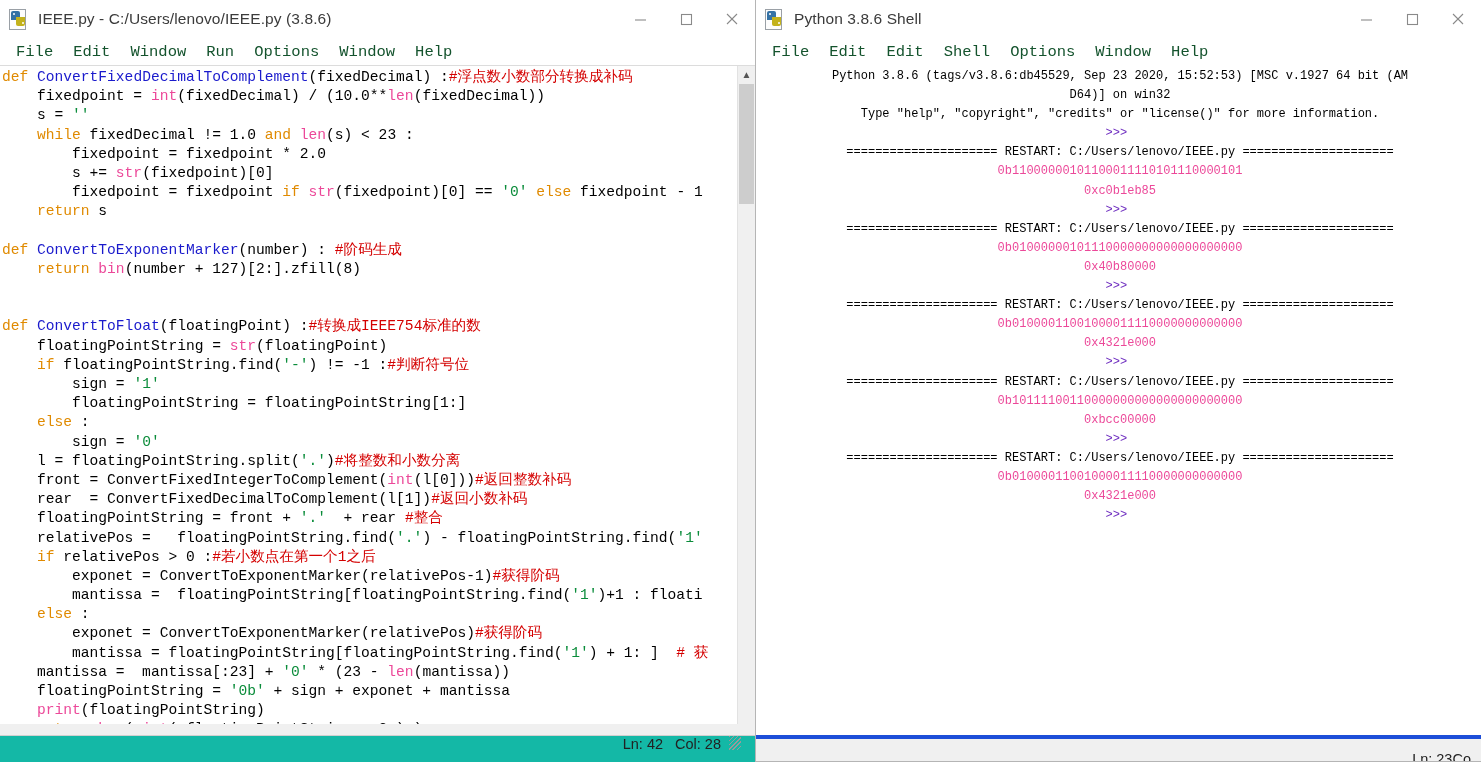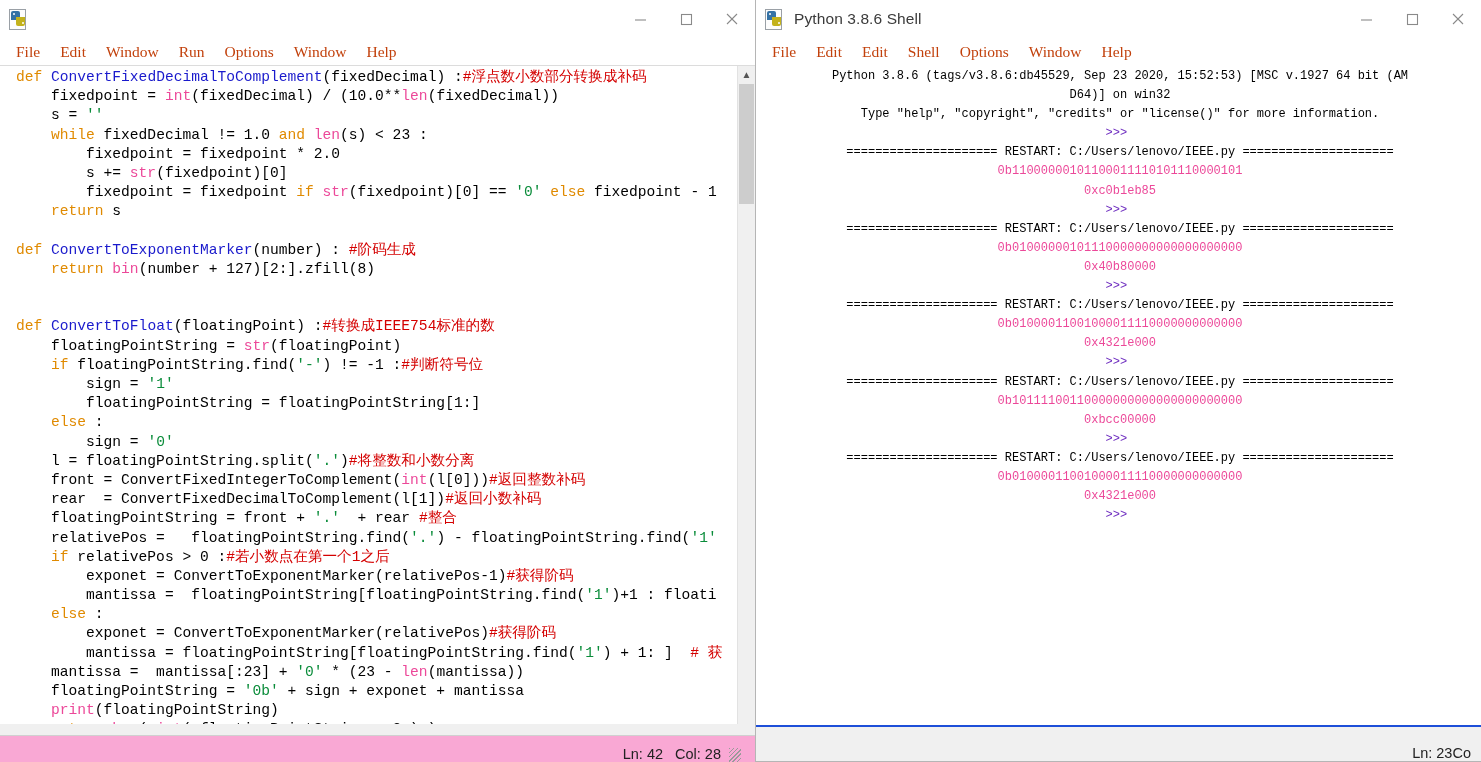--- a/index.html
+++ b/index.html
@@ -9,85 +9,86 @@
   
   .window{position:absolute;background:#ffffff;box-sizing:border-box;}
   .titlebar{height:38px;background:#ffffff;display:flex;align-items:center;position:relative;}
   .titlebar .app-icon{width:20px;height:20px;margin-left:9px;margin-right:9px;position:relative;flex:none;}
   .titlebar .title{font-size:15.5px;color:#3b3b3b;font-family:"Liberation Sans",sans-serif;white-space:nowrap;letter-spacing:.1px;}
   .winbtns{position:absolute;right:0;top:0;height:38px;display:flex;align-items:center;}
   .winbtn{width:46px;height:38px;display:flex;align-items:center;justify-content:center;color:#8a8a8a;}
   .winbtn svg{display:block;}
 
   .menubar{height:27px;display:flex;align-items:center;padding-left:6px;background:#ffffff;}
-  .menuitem{font-size:15.5px;color:#c2410c;padding:2px 10px;white-space:nowrap;font-family:Liberation Serif, serif;}
+  .menuitem{font-size:15.5px;color:#14532d;padding:2px 10px;white-space:nowrap;font-family:Liberation Mono, monospace;}
 
   
   .pylogo{width:20px;height:20px;position:relative;display:block;}
   .pylogo .sheet{position:absolute;left:0;top:0;width:15px;height:19px;background:#fdfdfd;border:1px solid #9aa0a6;}
   .pylogo .blue{position:absolute;left:2px;top:2px;width:9px;height:9px;background:#3572A5;border-radius:2px 2px 0 0;}
   .pylogo .yellow{position:absolute;left:7px;top:8px;width:9px;height:9px;background:#c3b21c;border-radius:0 0 2px 2px;}
   .pylogo .dot1{position:absolute;left:4px;top:4px;width:2px;height:2px;background:#fff;border-radius:50%;}
   .pylogo .dot2{position:absolute;left:13px;top:13px;width:2px;height:2px;background:#fff;border-radius:50%;}
 
   
   #editor-win{left:0;top:0;width:756px;height:762px;border-right:1px solid #c8c8c8;}
   #editor-body{position:absolute;left:0;top:65px;right:0;bottom:27px;background:#ffffff;border-top:1px solid #dcdcdc;overflow:hidden;}
   #code{position:absolute;left:0;top:0;width:728px;height:100%;overflow:hidden;
         font-family:"Liberation Mono","DejaVu Sans Mono",monospace;font-size:14.6px;line-height:19.2px;
         white-space:pre;color:#000000;padding:2px 0 0 0;box-sizing:border-box;}
-  #code .ln{height:19.2px;padding-left:16px;white-space:pre;}
+  #code .ln{height:19.2px;padding-left:2px;white-space:pre;}
   .kw{color:#e08a00;}      
   .fn{color:#1a1acc;}      
   .bi{color:#ec4899;}      
   .st{color:#0a8c3a;}      
   .cm{color:#d40000;}      
 
   
   .vscroll{position:absolute;right:0;top:0;width:17px;bottom:0;background:#f0f0f0;border-left:1px solid #e2e2e2;}
   .vscroll .arrow{height:17px;display:flex;align-items:center;justify-content:center;background:#f0f0f0;color:#555;font-size:10px;}
   .vscroll .thumb{position:absolute;left:1px;width:15px;background:#cdcdcd;}
   .hscroll{position:absolute;left:0;right:17px;bottom:0;height:11px;background:#f0f0f0;}
 
-  #editor-status{position:absolute;left:0;right:0;bottom:0;height:27px;background:#f9a8d4;border-top:1px solid #d0d0d0;
-                 display:flex;align-items:flex-end;justify-content:flex-end;padding-right:14px;box-sizing:border-box;}
+  #editor-status{position:absolute;left:0;right:0;bottom:0;height:27px;background:#14b8a6;border-top:1px solid #d0d0d0;
+                 display:flex;align-items:flex-start;justify-content:flex-end;padding-right:14px;box-sizing:border-box;}
   #editor-status .st-txt{font-size:14.5px;color:#222;font-family:"Liberation Sans",sans-serif;margin-left:12px;}
   .grip{width:12px;height:14px;margin-left:8px;background:
       repeating-linear-gradient(135deg,#9a9a9a 0 1px,transparent 1px 3px);}
 
   
   #shell-win{left:755px;top:0;width:726px;height:762px;border:1px solid #b5b5b5;border-right:none;border-top:none;text-align:center;}
   #shell-body{position:absolute;left:0;top:66px;right:0;bottom:26px;background:#ffffff;overflow:hidden;}
   #shell-text{position:absolute;left:3px;top:1px;right:0;
       font-family:"Liberation Mono","DejaVu Sans Mono",monospace;font-size:12px;line-height:19.1px;
       white-space:pre;color:#000000;}
   #shell-text .sline{height:19.1px;white-space:pre;overflow:hidden;}
   .out{color:#ec4899;}
   .prompt{color:#7030c0;}
-  #shell-status{position:absolute;left:0;right:0;bottom:0;height:36px;background:#f0f0f0;border-top:2px solid #1d4ed8;
+  #shell-status{position:absolute;left:0;right:0;bottom:0;height:26px;background:#f0f0f0;border-top:4px solid #1d4ed8;
                 display:flex;align-items:center;justify-content:flex-end;padding-right:10px;box-sizing:border-box;overflow:hidden;}
   #shell-status .st-txt{font-size:14.5px;color:#222;position:relative;top:9px;}
 </style>
 </head>
 <body>
 
 <div id="root">
 
   <div class="window" id="editor-win">
 
     <div class="titlebar">
       <span class="app-icon">
         <span class="pylogo">
           <span class="sheet"></span>
             <span class="blue"></span>
             <span class="yellow"></span>
           <span class="dot1"></span>
             <span class="dot2"></span>
         </span>
       </span>
+      <span class="title">IEEE.py - C:/Users/lenovo/IEEE.py (3.8.6)</span>
       <span class="winbtns">
         <span class="winbtn">
           <svg width="13" height="13" viewBox="0 0 13 13">
               <line x1="1" y1="7" x2="12" y2="7" stroke="#8a8a8a" stroke-width="1.1"></line>
             </svg>
         </span>
         <span class="winbtn">
           <svg width="13" height="13" viewBox="0 0 13 13">
               <rect x="1.5" y="1.5" width="10" height="10" fill="none" stroke="#8a8a8a" stroke-width="1.1"></rect>
             </svg>

